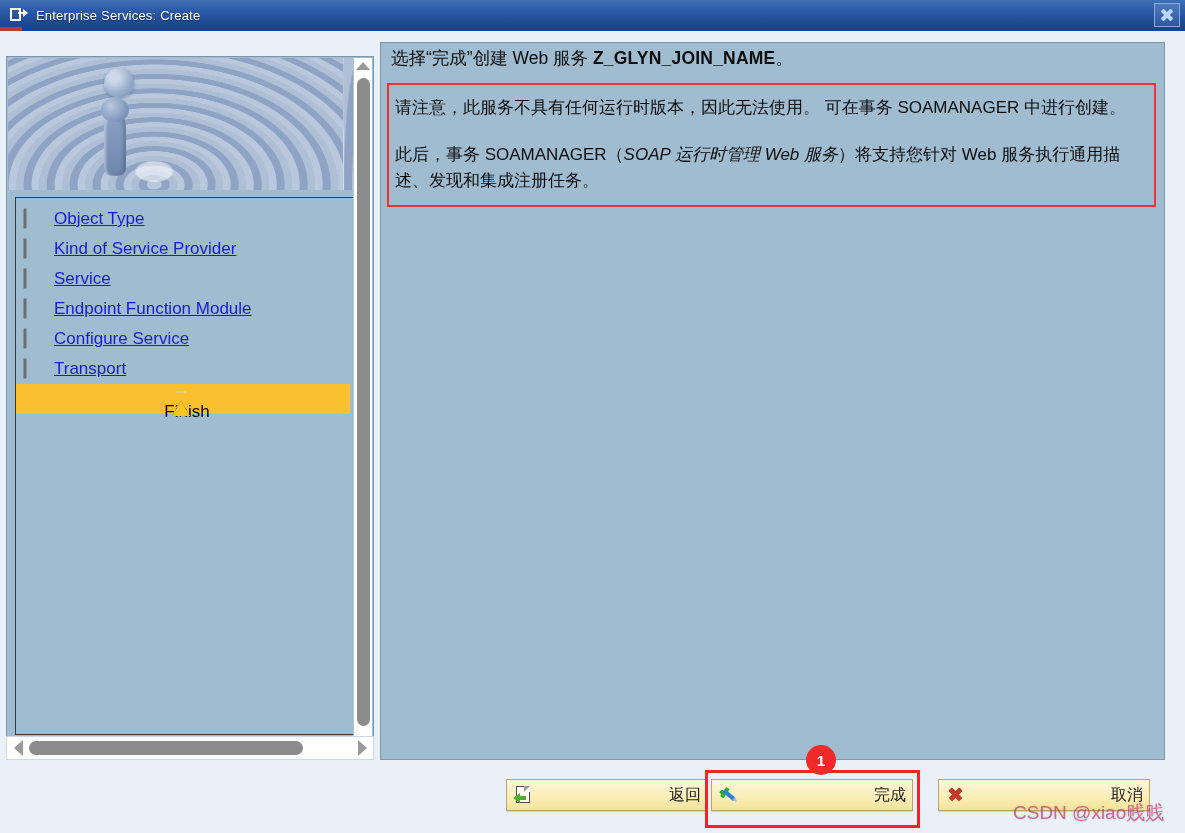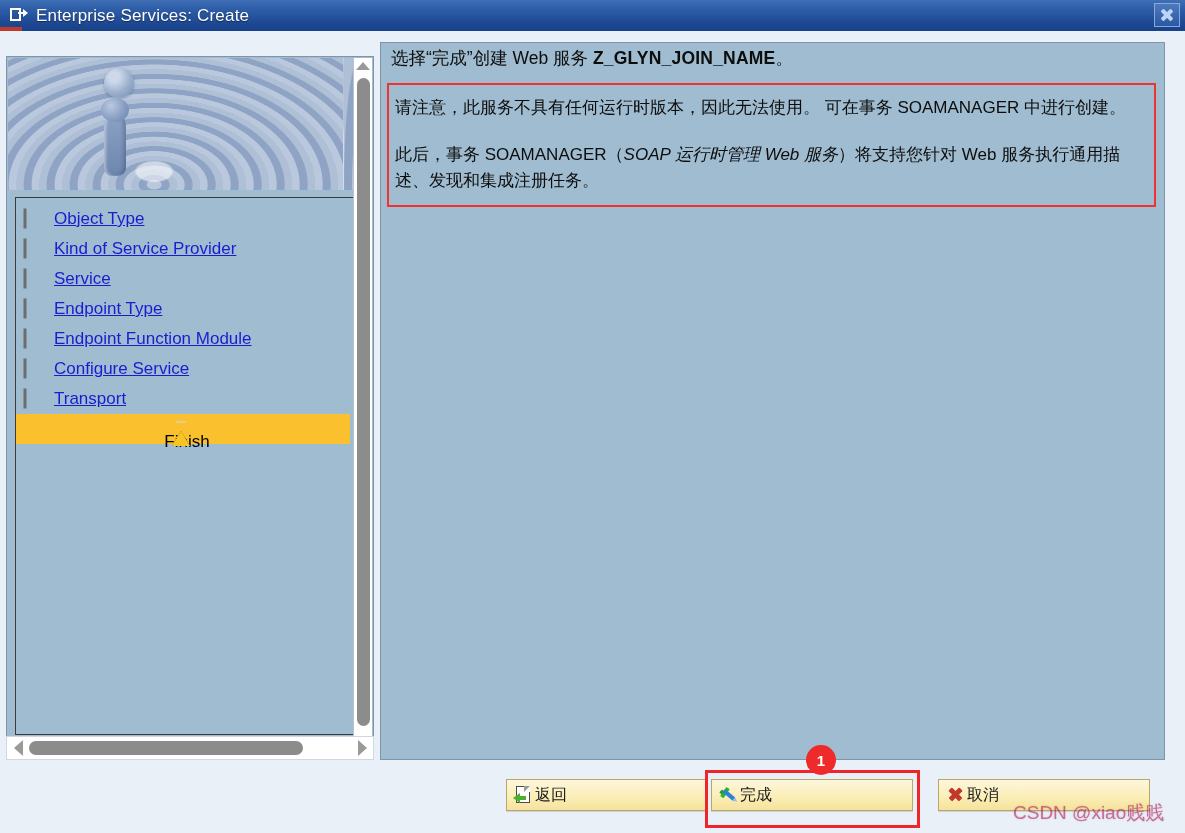--- a/index.html
+++ b/index.html
@@ -27,21 +27,21 @@
     position:absolute;left:0;top:0;width:11px;height:13px;border:2px solid #ffffff;box-sizing:border-box;
   }
   .title-icon b{
     position:absolute;left:8px;top:4px;width:9px;height:2px;background:#ffffff;
   }
   .title-icon b:after{
     content:"";position:absolute;right:-1px;top:-3px;width:0;height:0;
     border-left:5px solid #ffffff;border-top:4px solid transparent;border-bottom:4px solid transparent;
   }
   .title-text{
-    color:#ffffff;font-size:17px;letter-spacing:.2px;
+    color:#ffffff;font-size:13px;letter-spacing:.2px;
     text-shadow:0 1px 1px rgba(0,0,0,.45);
   }
   .close-btn{
     position:absolute;right:5px;top:3px;width:26px;height:24px;
     background:linear-gradient(180deg,#4d79bd,#2b58a4);
     border:1px solid #8aa9d8;box-sizing:border-box;
     display:flex;align-items:center;justify-content:center;cursor:pointer;
   }
   .close-x{position:relative;width:14px;height:14px;}
   .close-x:before,.close-x:after{
@@ -156,21 +156,21 @@
   .footer{
     position:absolute;left:0;top:765px;width:1185px;height:68px;background:#eaf0f8;
   }
   .btn{
     position:absolute;top:14px;height:32px;
     background:linear-gradient(180deg,#fdf6dc 0%,#fbeeb8 55%,#f6e29a 100%);
     border:1px solid #b9a66a;box-sizing:border-box;
     display:flex;align-items:center;cursor:pointer;
     box-shadow:0 1px 0 rgba(0,0,0,.12);
   }
-  .btn .lbl{flex:1;text-align:left;font-size:16px;color:#1a1a1a;padding-right:0;}
+  .btn .lbl{flex:1;text-align:right;font-size:16px;color:#1a1a1a;padding-right:6px;}
   .btn-icon{width:22px;height:20px;margin-left:6px;position:relative;flex:0 0 auto;}
   #btn-back{left:506px;width:202px;}
   #btn-finish{left:711px;width:202px;font-family:Liberation Mono, monospace;}
   #btn-cancel{left:938px;width:212px;}
 
   
   .ic-page{position:absolute;left:3px;top:1px;width:14px;height:17px;background:#ffffff;border:1px solid #4a4a4a;box-sizing:border-box;}
   .ic-page:after{content:"";position:absolute;right:-1px;top:-1px;width:0;height:0;border-left:6px solid #9a9a9a;border-bottom:6px solid #ffffff;}
   .ic-arrow{position:absolute;left:0px;top:8px;width:0;height:0;border-top:5px solid transparent;border-bottom:5px solid transparent;border-right:7px solid #4caf2f;}
   .ic-arrow-tail{position:absolute;left:6px;top:10.5px;width:7px;height:4px;background:#4caf2f;}
@@ -231,24 +231,20 @@
         <span class="step-ico"><span class="led"></span></span>
         <span class="step-label">Object Type</span>
       </div>
       <div class="step">
         <span class="step-ico"><span class="led"></span></span>
         <span class="step-label">Kind of Service Provider</span>
       </div>
       <div class="step">
         <span class="step-ico"><span class="led"></span></span>
         <span class="step-label">Service</span>
-      </div>
-      <div class="step">
-        <span class="step-ico"><span class="led"></span></span>
-        <span class="step-label">Endpoint Type</span>
       </div>
       <div class="step">
         <span class="step-ico"><span class="led"></span></span>
         <span class="step-label">Endpoint Function Module</span>
       </div>
       <div class="step">
         <span class="step-ico"><span class="led"></span></span>
         <span class="step-label">Configure Service</span>
       </div>
       <div class="step">

